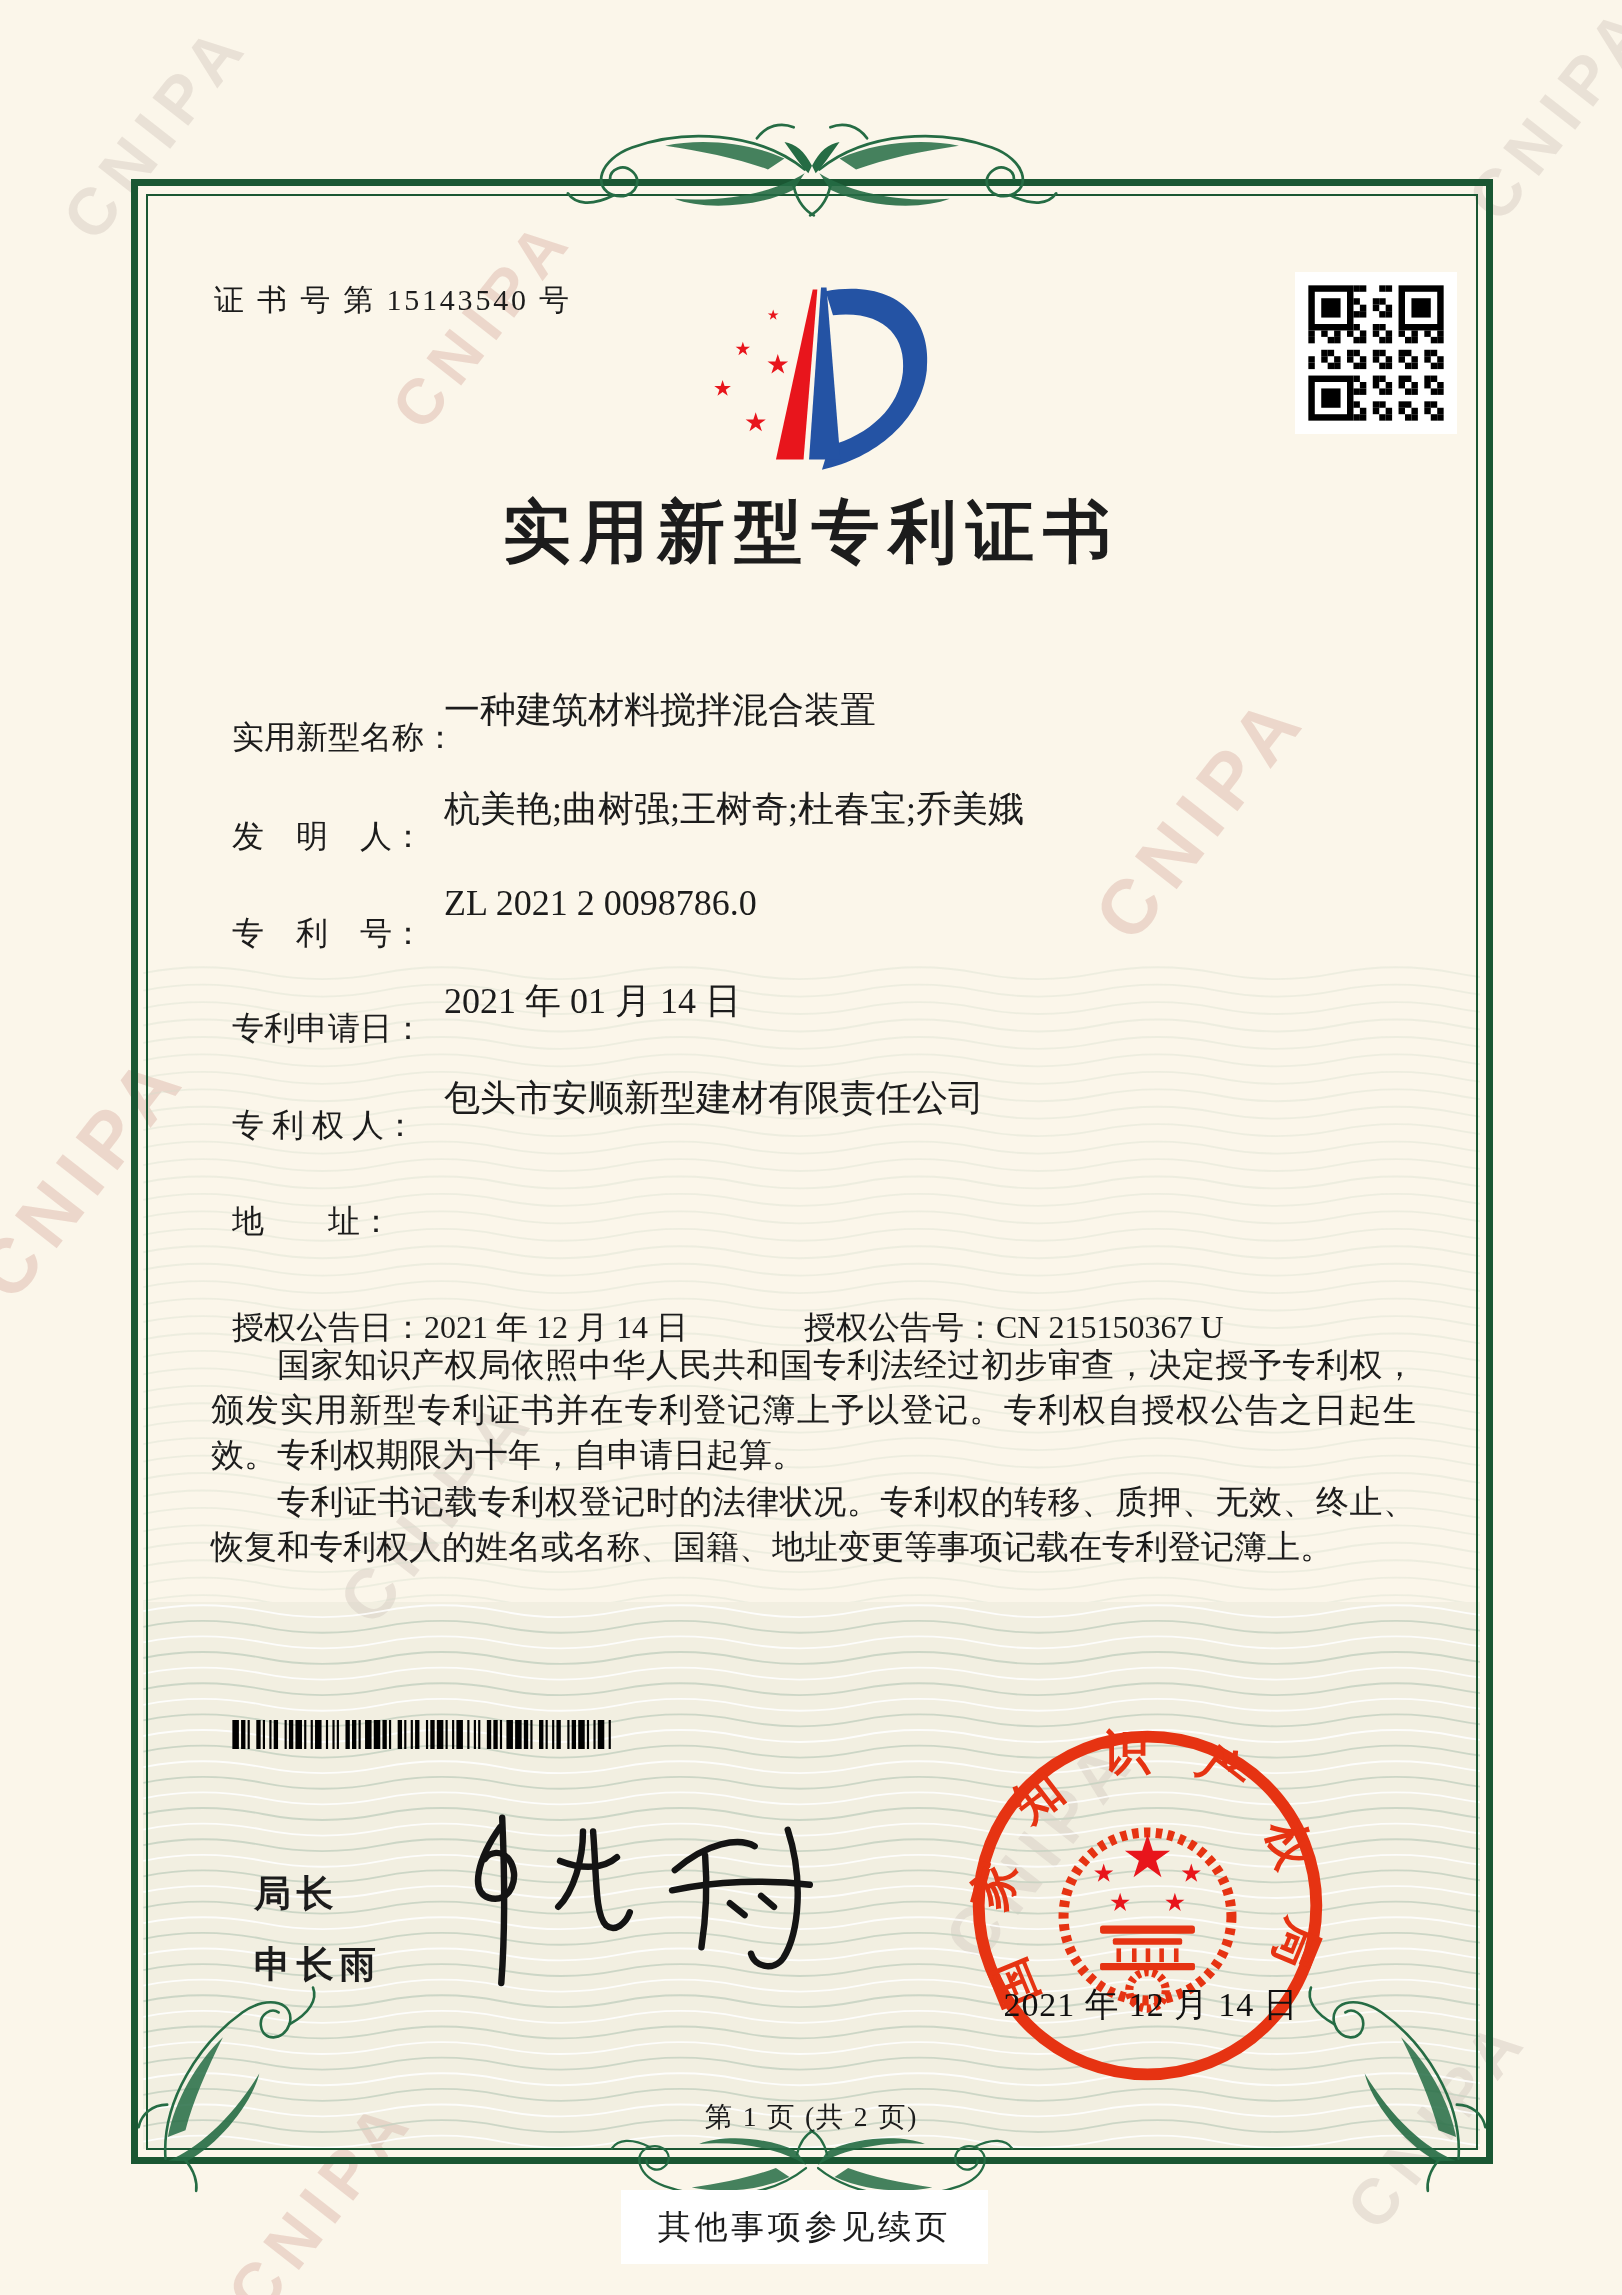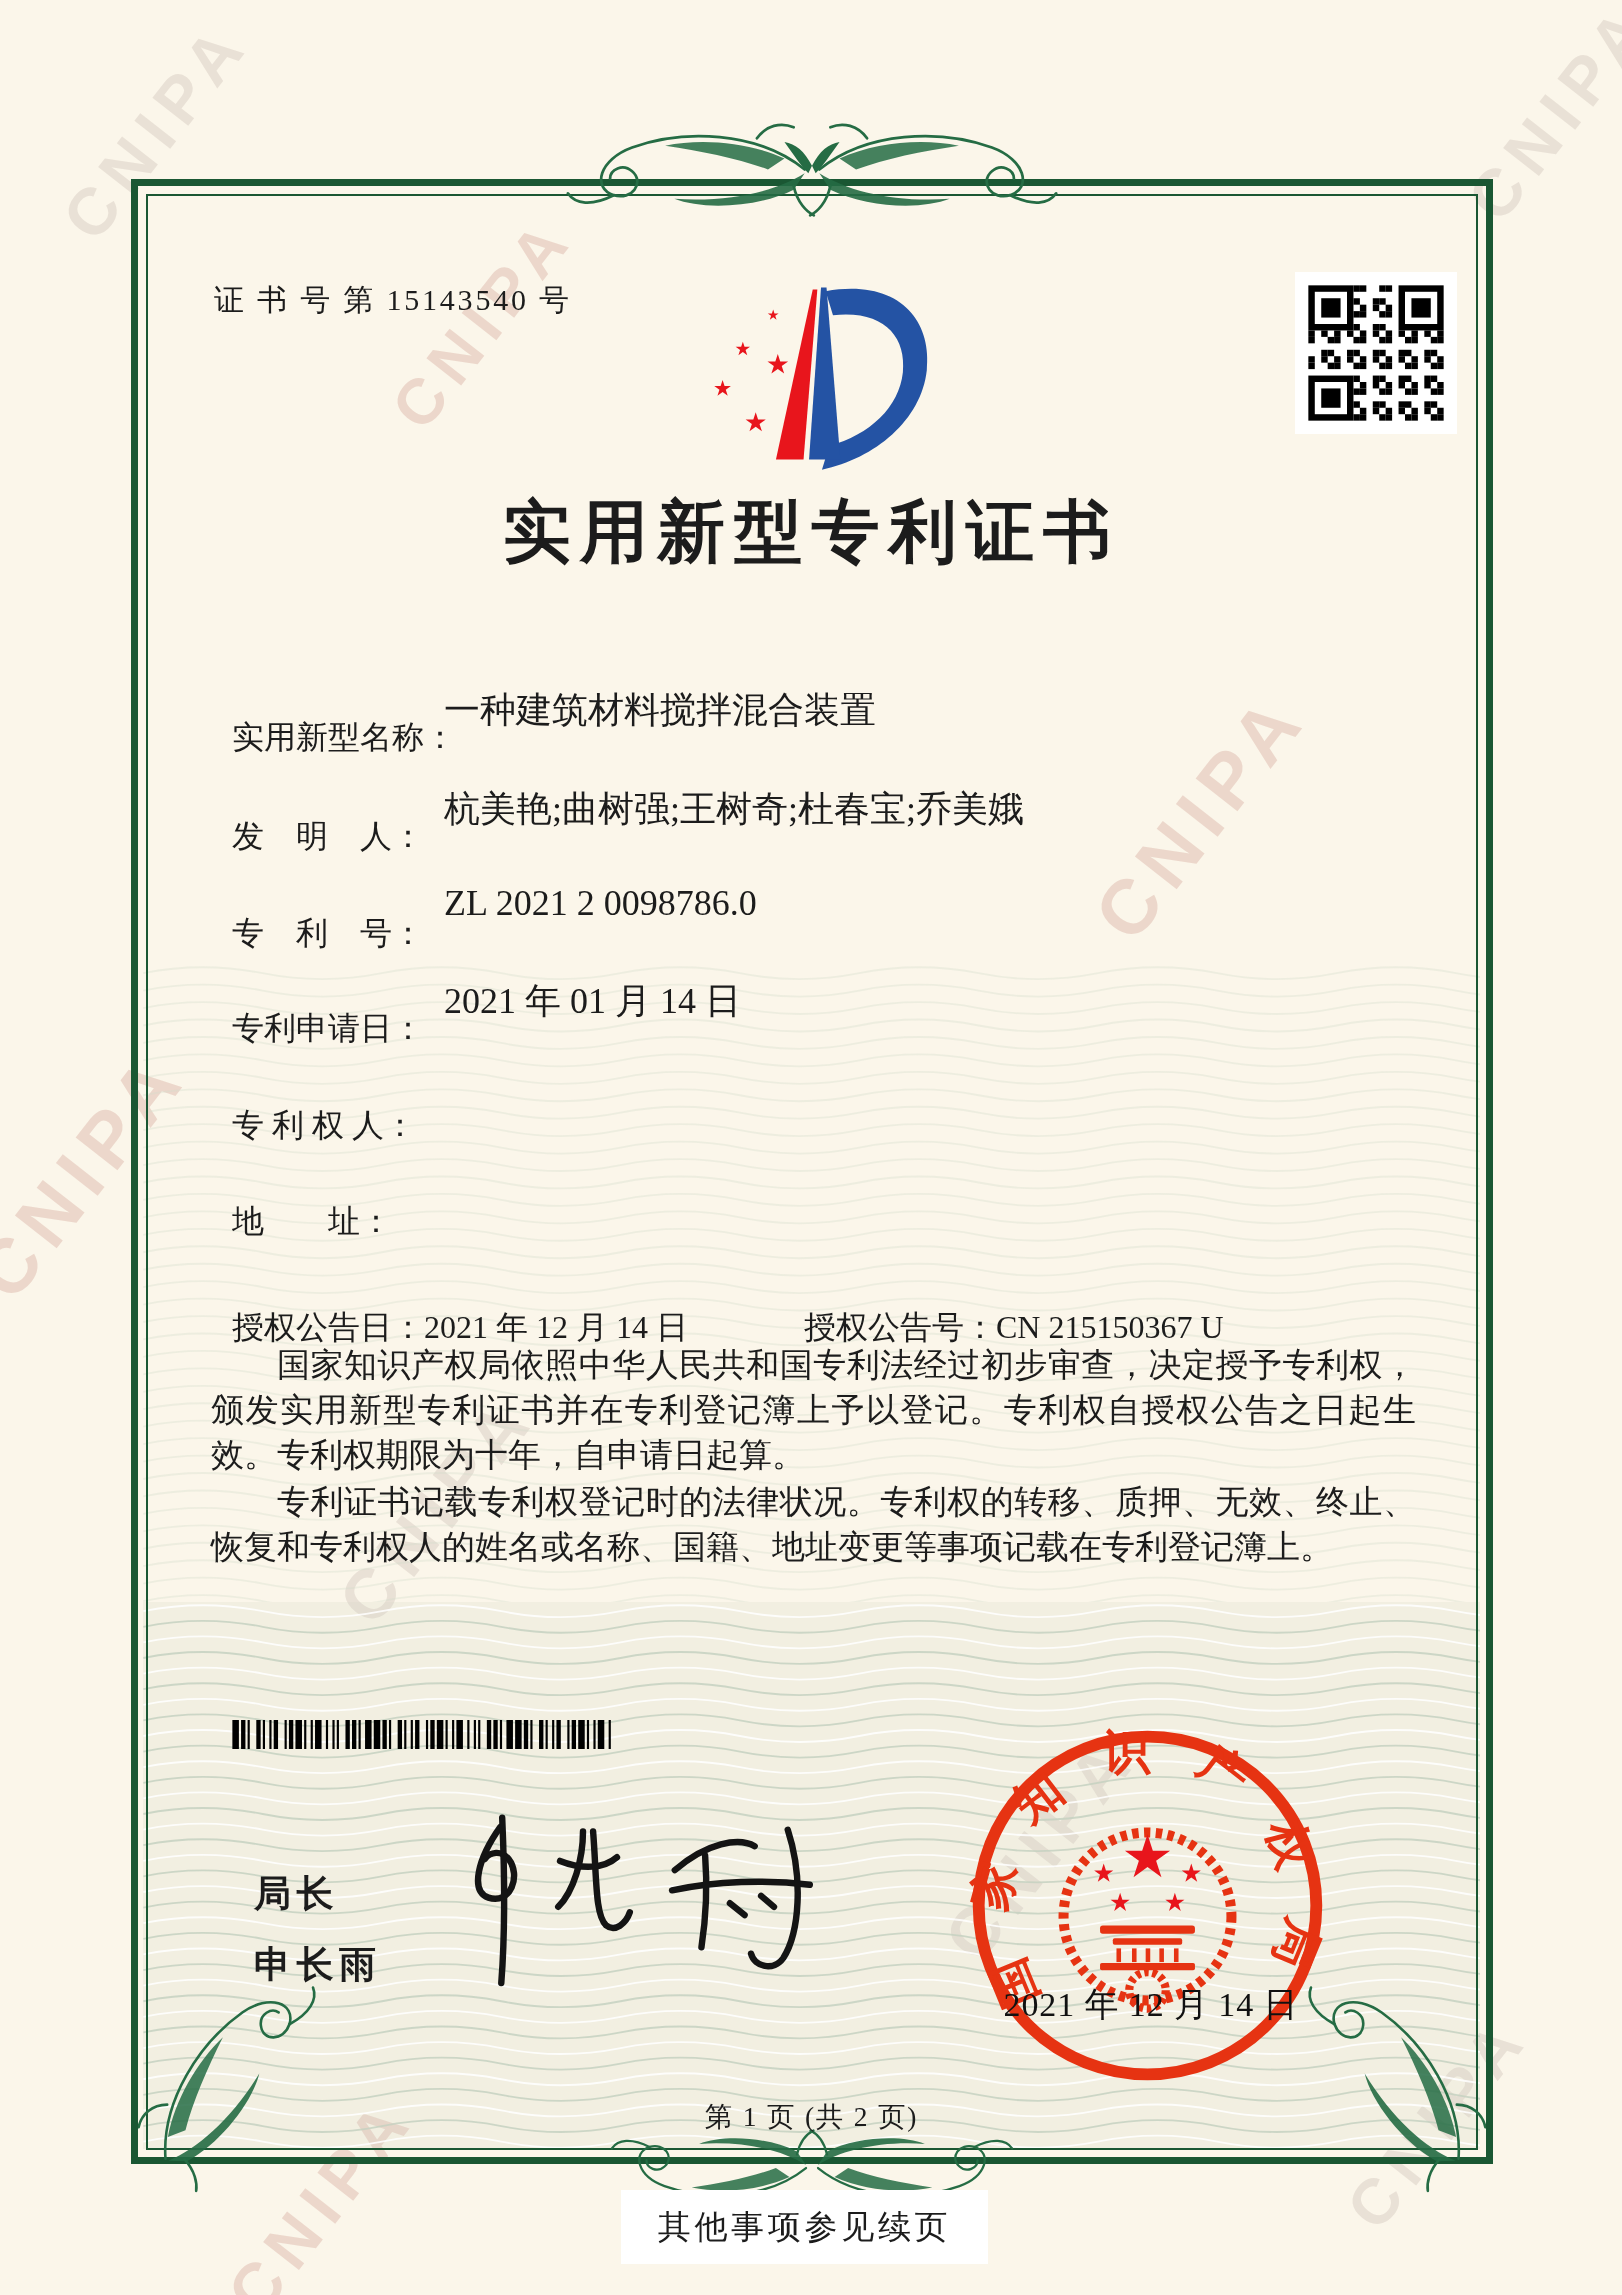--- a/index.html
+++ b/index.html
@@ -333,20 +333,21 @@
   <div class="frow" style="top:785px">发　明　人：</div>
   <div class="fval" style="top:785px">杭美艳;曲树强;王树奇;杜春宝;乔美娥</div>
 
   <div class="frow" style="top:882px">专　利　号：</div>
   <div class="fval" style="top:882px">ZL 2021 2 0098786.0</div>
 
   <div class="frow" style="top:977px">专利申请日：</div>
   <div class="fval" style="top:977px">2021 年 01 月 14 日</div>
 
   <div class="frow" style="top:1074px">专 利 权 人：</div>
+  <div class="fval" style="top:1074px">包头市安顺新型建材有限责任公司</div>
 
   <div class="frow" style="top:1170px">地　　址：</div>
 
   <div class="frow" style="top:1276px">
     <span>授权公告日：</span><span>2021 年 12 月 14 日</span>
   </div>
   <div class="frow" style="left:804px;top:1276px">
     <span>授权公告号：</span><span>CN 215150367 U</span>
   </div>
 

